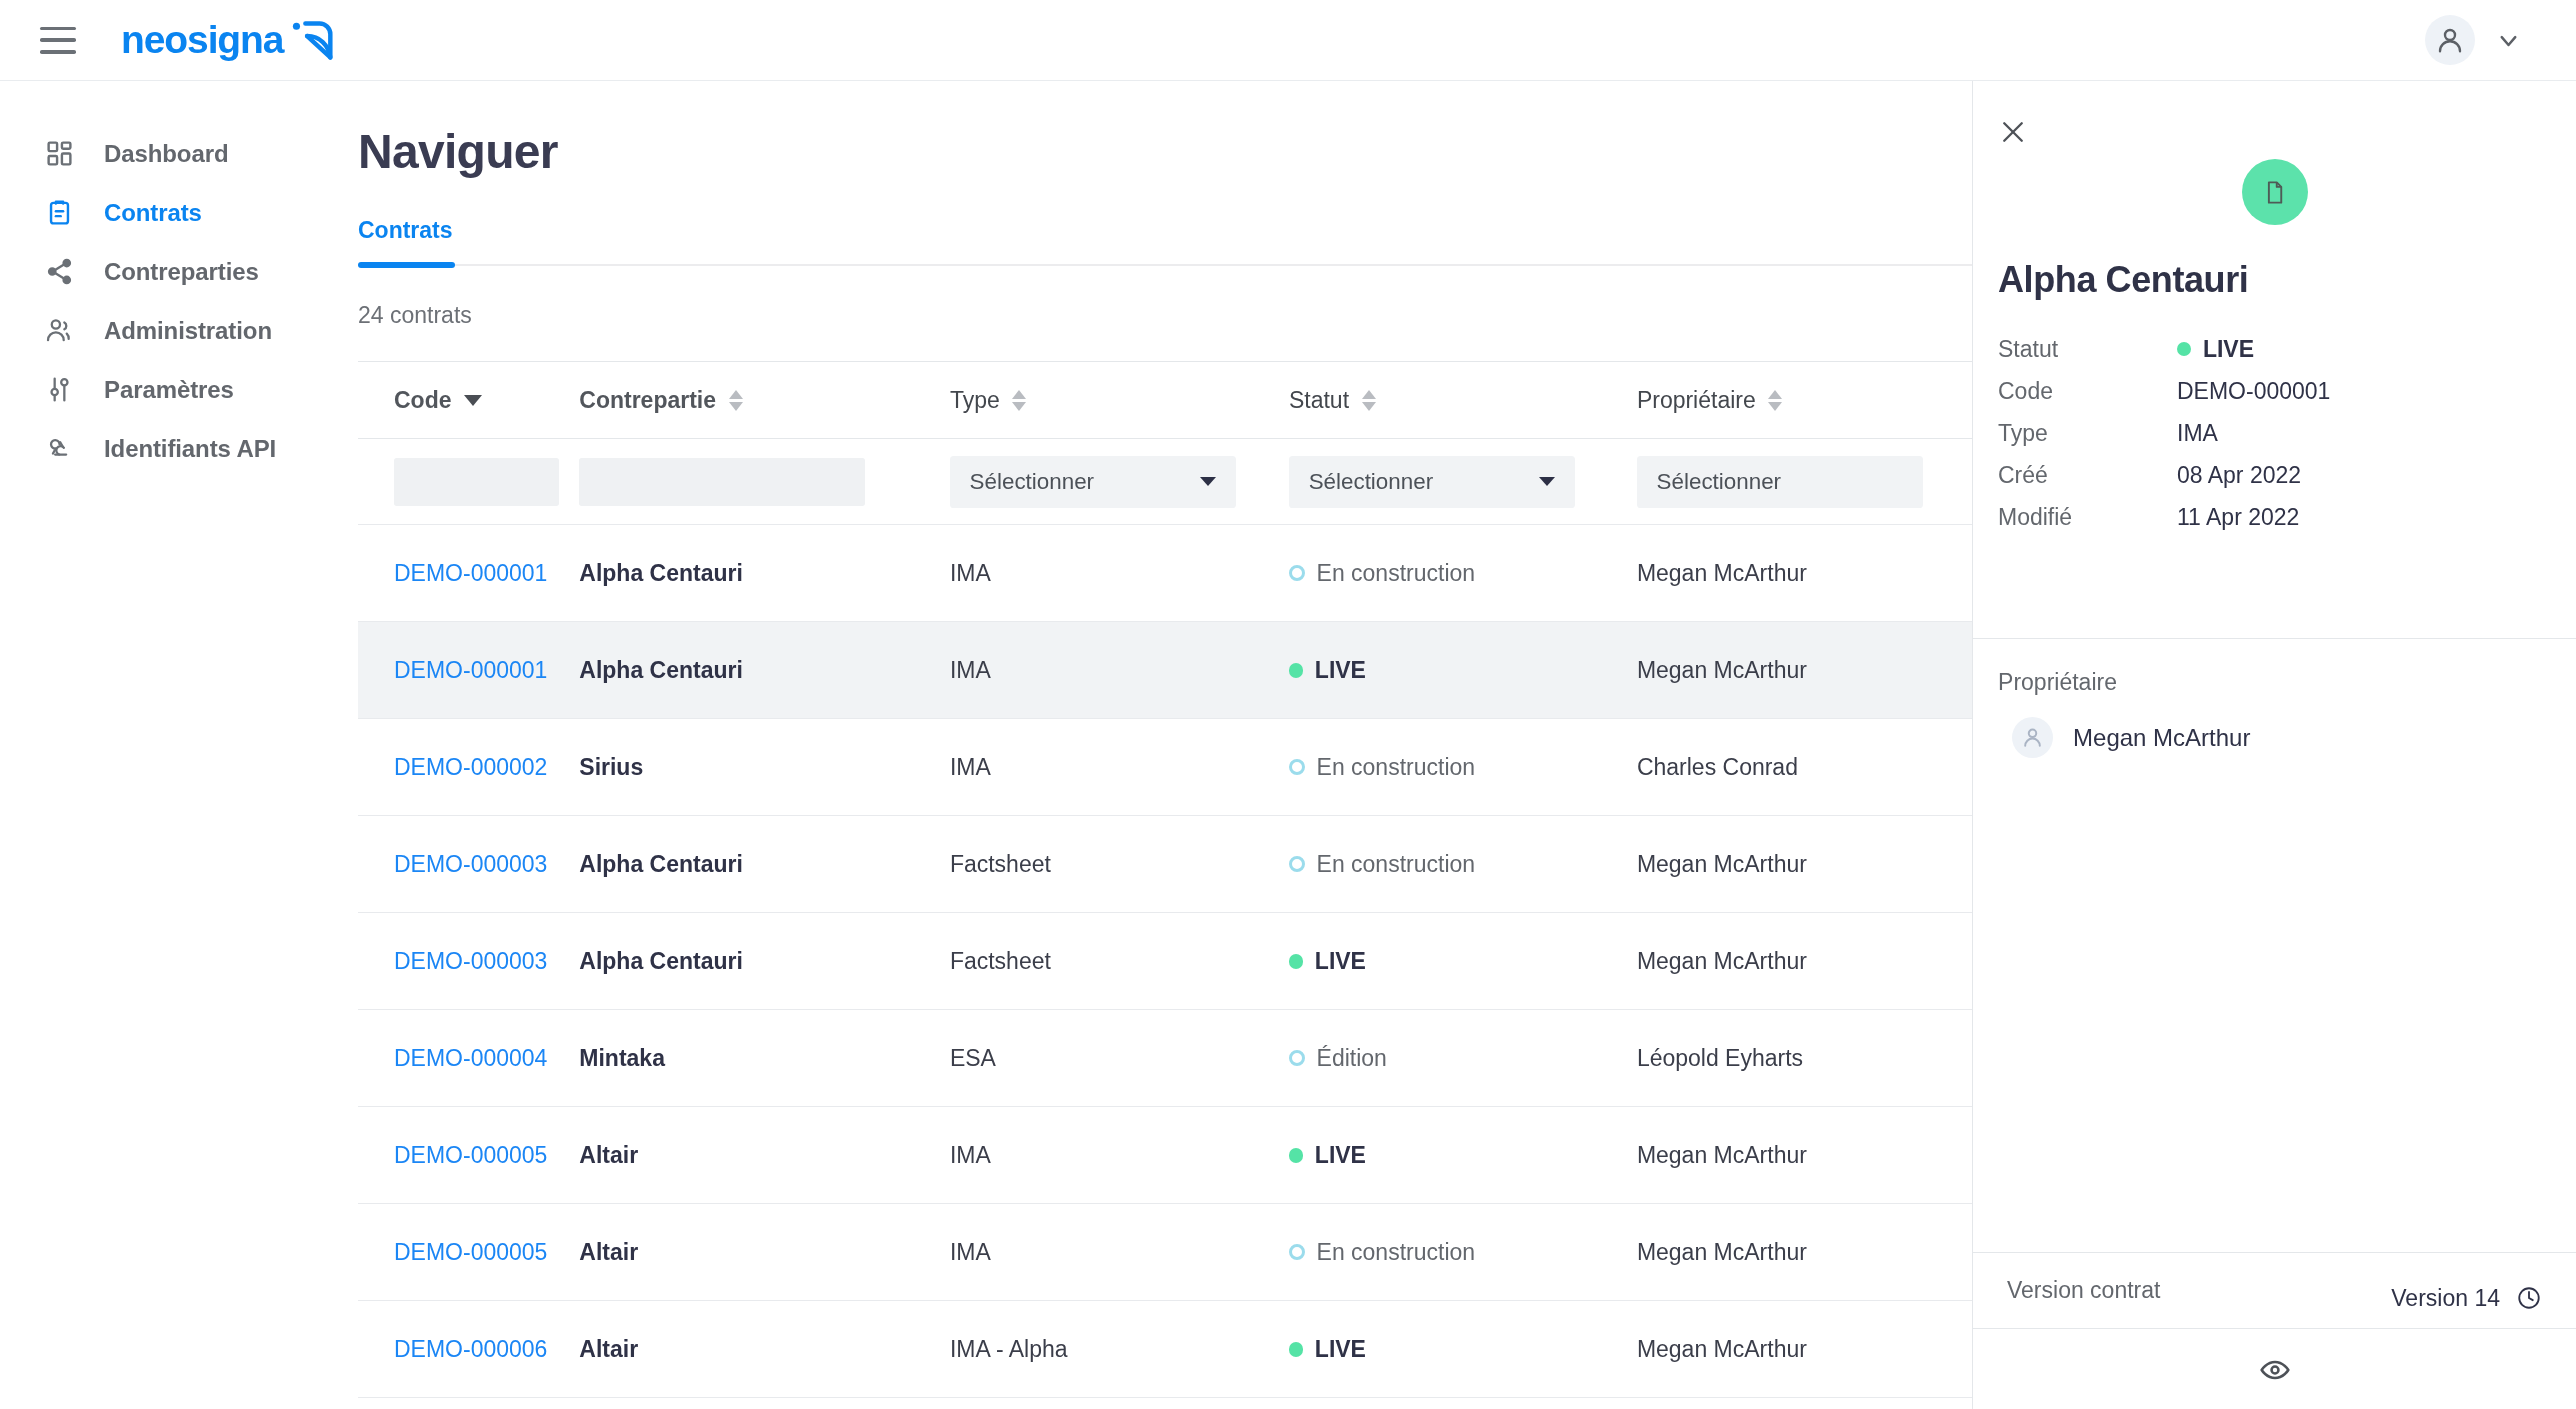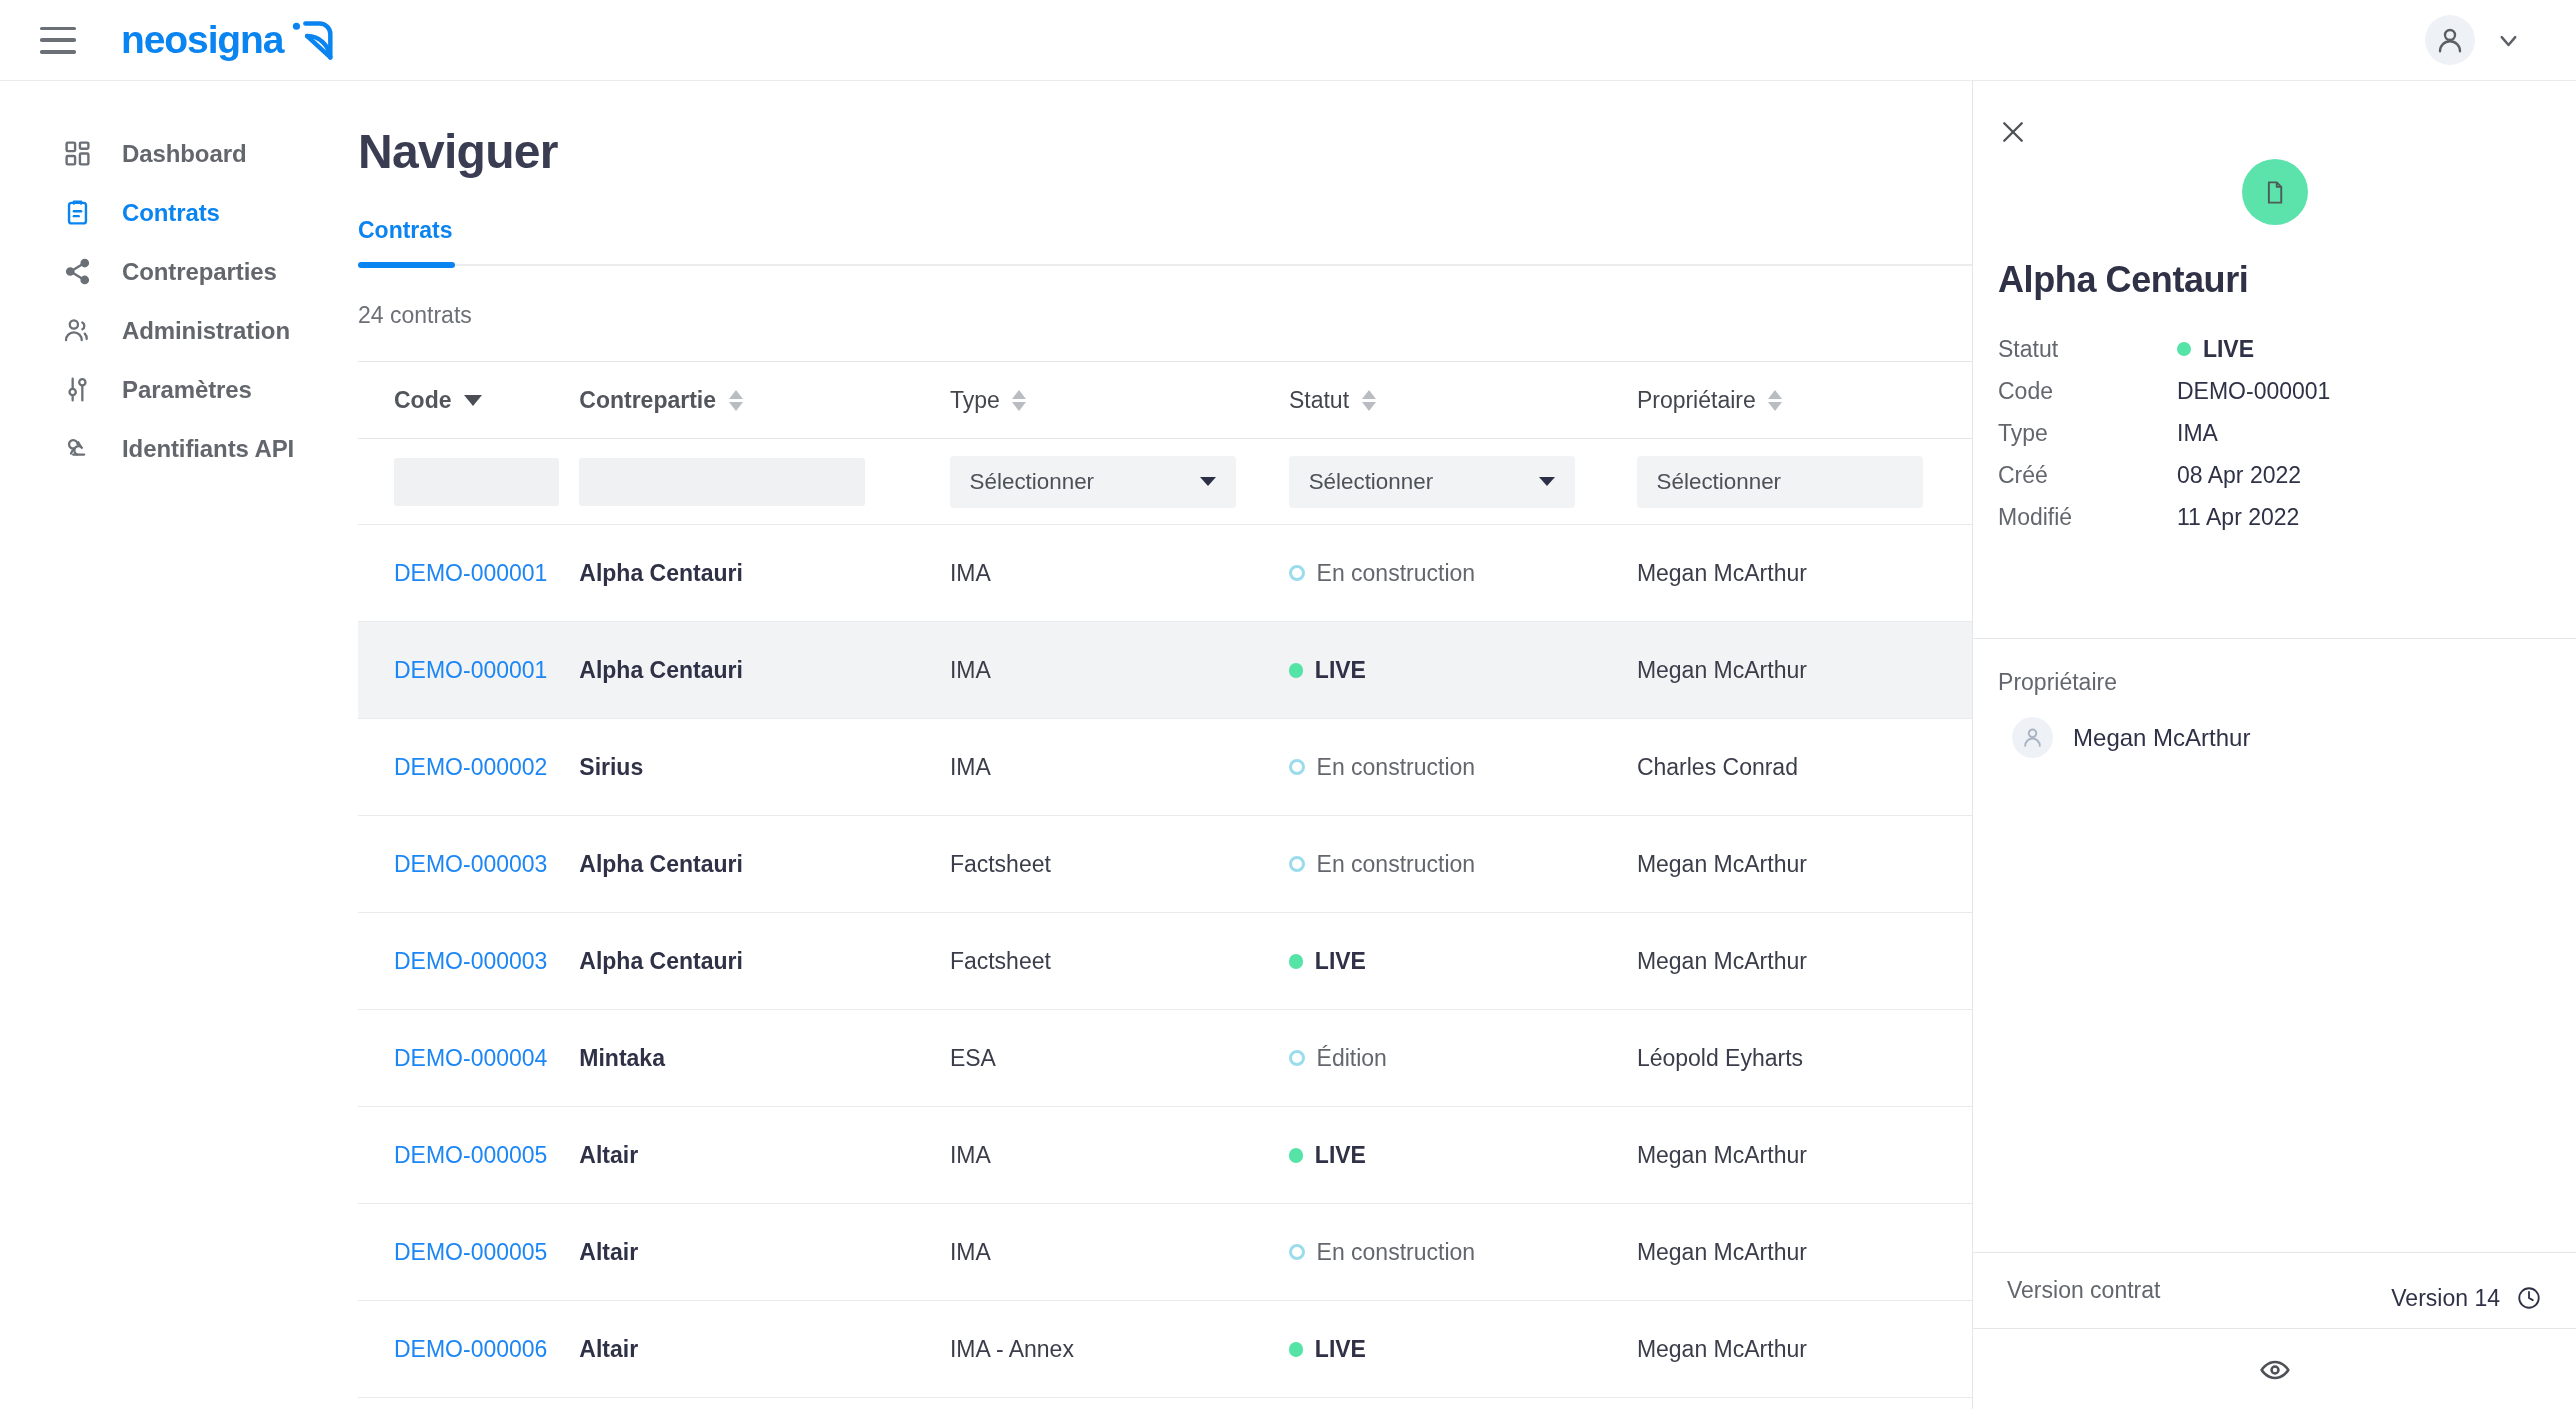--- a/index.html
+++ b/index.html
@@ -43,21 +43,21 @@
   }
   .chev { color:#5c6066; }
 
   
   .sidebar {
     position: absolute; top: 81px; left: 0; width: 358px; height: 1329px;
     background: #ffffff; padding-top: 43px;
   }
   .nav-item {
     display: flex; align-items: center; gap: 29px;
-    height: 59px; padding-left: 61px; cursor: pointer;
+    height: 59px; padding-left: 43px; cursor: pointer;
     color: #63676d; font-size: 24px; font-weight: 700;
     letter-spacing: -0.1px;
   }
   .nav-item .nav-ico { width: 32px; height: 32px; flex: 0 0 32px;
     display:flex; align-items:center; justify-content:center; }
   .nav-item.active { color: #0a84f0; }
   .nav-item.active .nav-ico svg { stroke: #0a84f0; }
 
   
   .main {
@@ -486,21 +486,21 @@
                 <i class="dot draft"></i>
             <span>En construction</span>
               </span>
           </div>
           <div class="c-owner cell-owner">Megan McArthur</div>
         </div>
 
         <div class="trow">
           <div class="c-code cell-code">DEMO-000006</div>
           <div class="c-cpty cell-cpty">Altair</div>
-          <div class="c-type cell-type">IMA - Annex</div>
+          <div class="c-type cell-type">IMA - Alpha</div>
           <div class="c-statut">
             <span class="status live">
                 <i class="dot live"></i>
             <span>LIVE</span>
               </span>
           </div>
           <div class="c-owner cell-owner">Megan McArthur</div>
         </div>
 
       </div>

